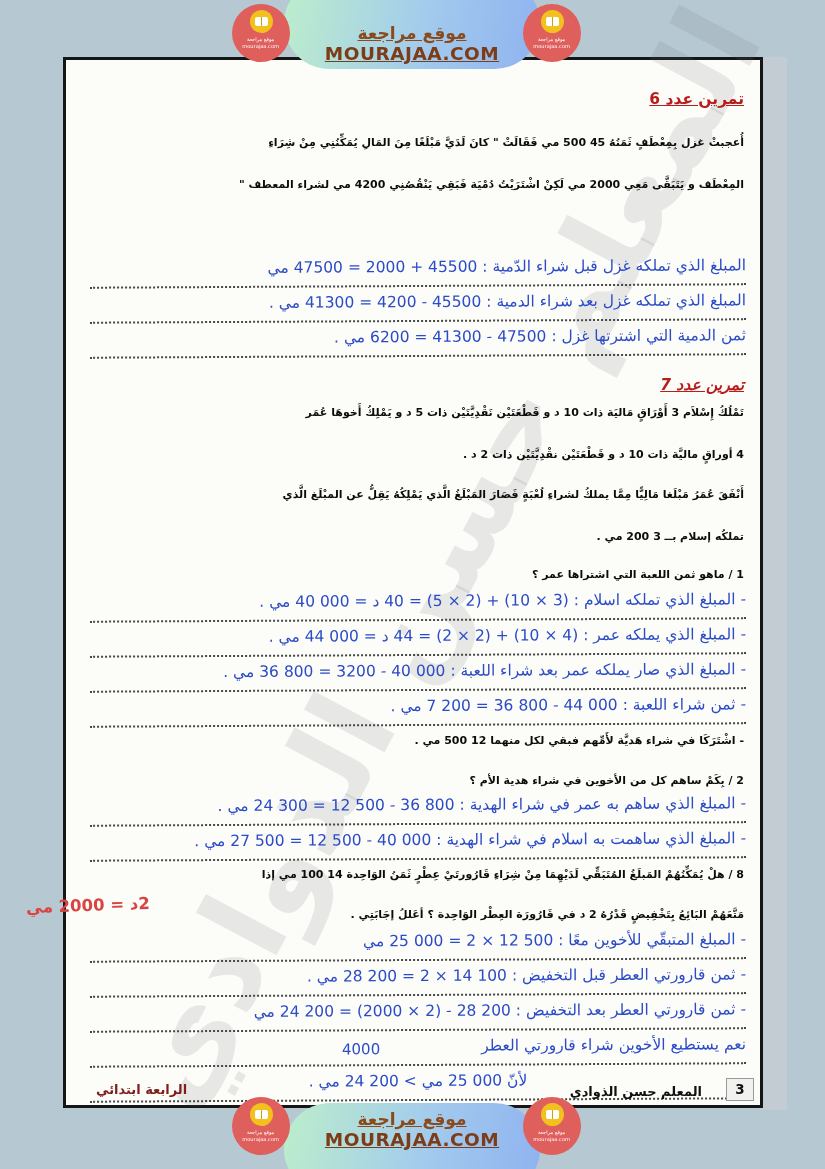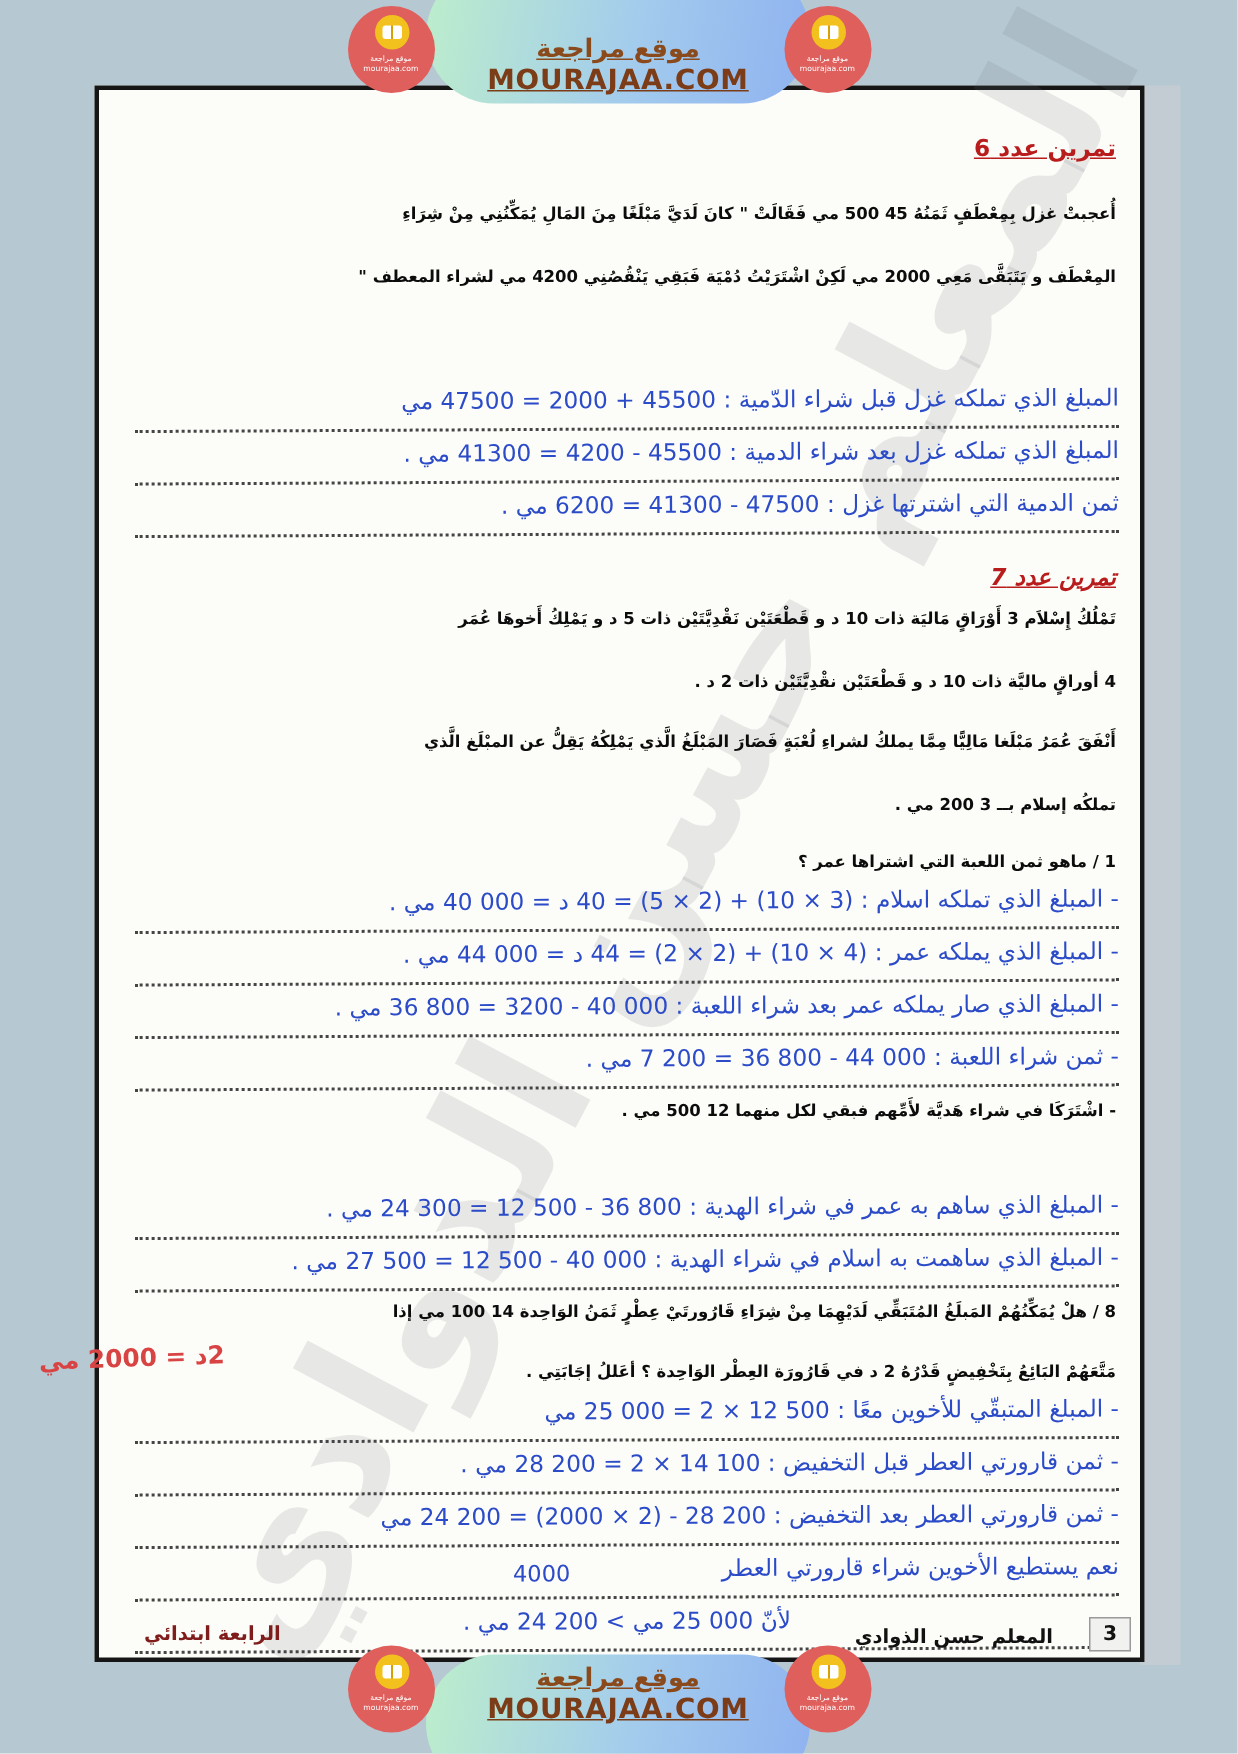--- a/index.html
+++ b/index.html
@@ -96,20 +96,21 @@
   <div class="abs pl" style="top:500px;">1 / ماهو ثمن اللعبة التي اشتراها عمر ؟</div>
 
   <div class="hw-block" style="top:526px;">
     <div class="hwl">- المبلغ الذي تملكه اسلام : (3 × 10) + (2 × 5) = 40 د = 40&nbsp;000 مي .</div>
     <div class="hwl">- المبلغ الذي يملكه عمر : (4 × 10) + (2 × 2) = 44 د = 44&nbsp;000 مي .</div>
     <div class="hwl">- المبلغ الذي صار يملكه عمر بعد شراء اللعبة : 40&nbsp;000 - 3200 = 36&nbsp;800 مي .</div>
     <div class="hwl">- ثمن شراء اللعبة : 44&nbsp;000 - 36&nbsp;800 = 7&nbsp;200 مي .</div>
   </div>
 
   <div class="abs pl" style="top:666px;">- اشْتَرَكَا في شراء هَديَّة لأَمِّهم فبقي لكل منهما 12 500 مي .</div>
+  <div class="abs pl" style="top:706px;">2 / بِكَمْ ساهم كل من الأخوين في شراء هدية الأم ؟</div>
 
   <div class="hw-block" style="top:730px;">
     <div class="hwl">- المبلغ الذي ساهم به عمر في شراء الهدية : 36&nbsp;800 - 12&nbsp;500 = 24&nbsp;300 مي .</div>
     <div class="hwl">- المبلغ الذي ساهمت به اسلام في شراء الهدية : 40&nbsp;000 - 12&nbsp;500 = 27&nbsp;500 مي .</div>
   </div>
 
   <div class="abs pl" style="top:800px;">8 / هلْ يُمَكِّنُهُمْ المَبلَغُ المُتَبَقِّي لَدَيْهِمَا مِنْ شِرَاءِ قَارُورتَيْ عِطْرٍ ثَمَنُ الوَاحِدة 14 100 مي إذا</div>
   <div class="abs pl" style="top:840px;">مَتَّعَهُمْ البَائِعُ بِتَخْفِيضٍ قَدْرُهُ 2 د في قَارُورَة العِطْر الوَاحِدة ؟ أعَللُ إجَابَتِي .</div>
 
   <div class="red-hw">2د = 2000 مي</div>

